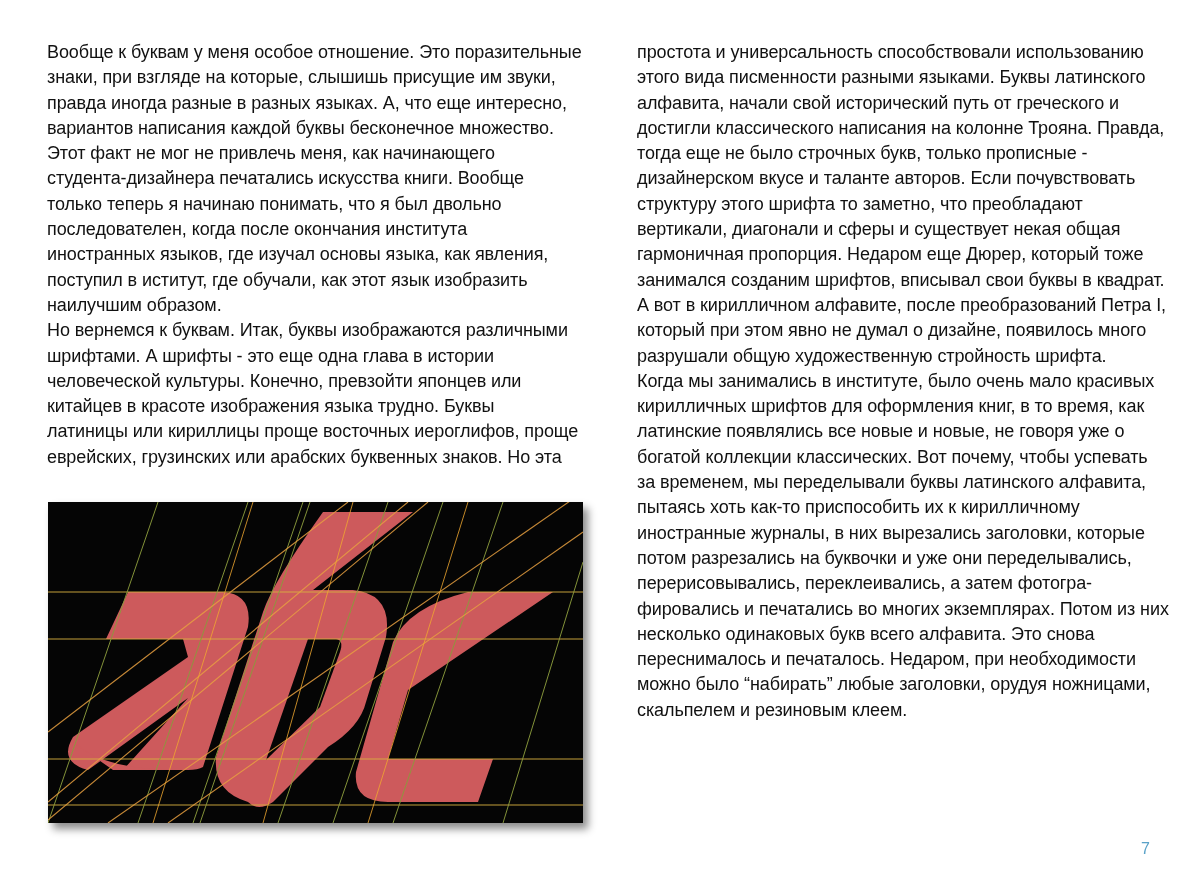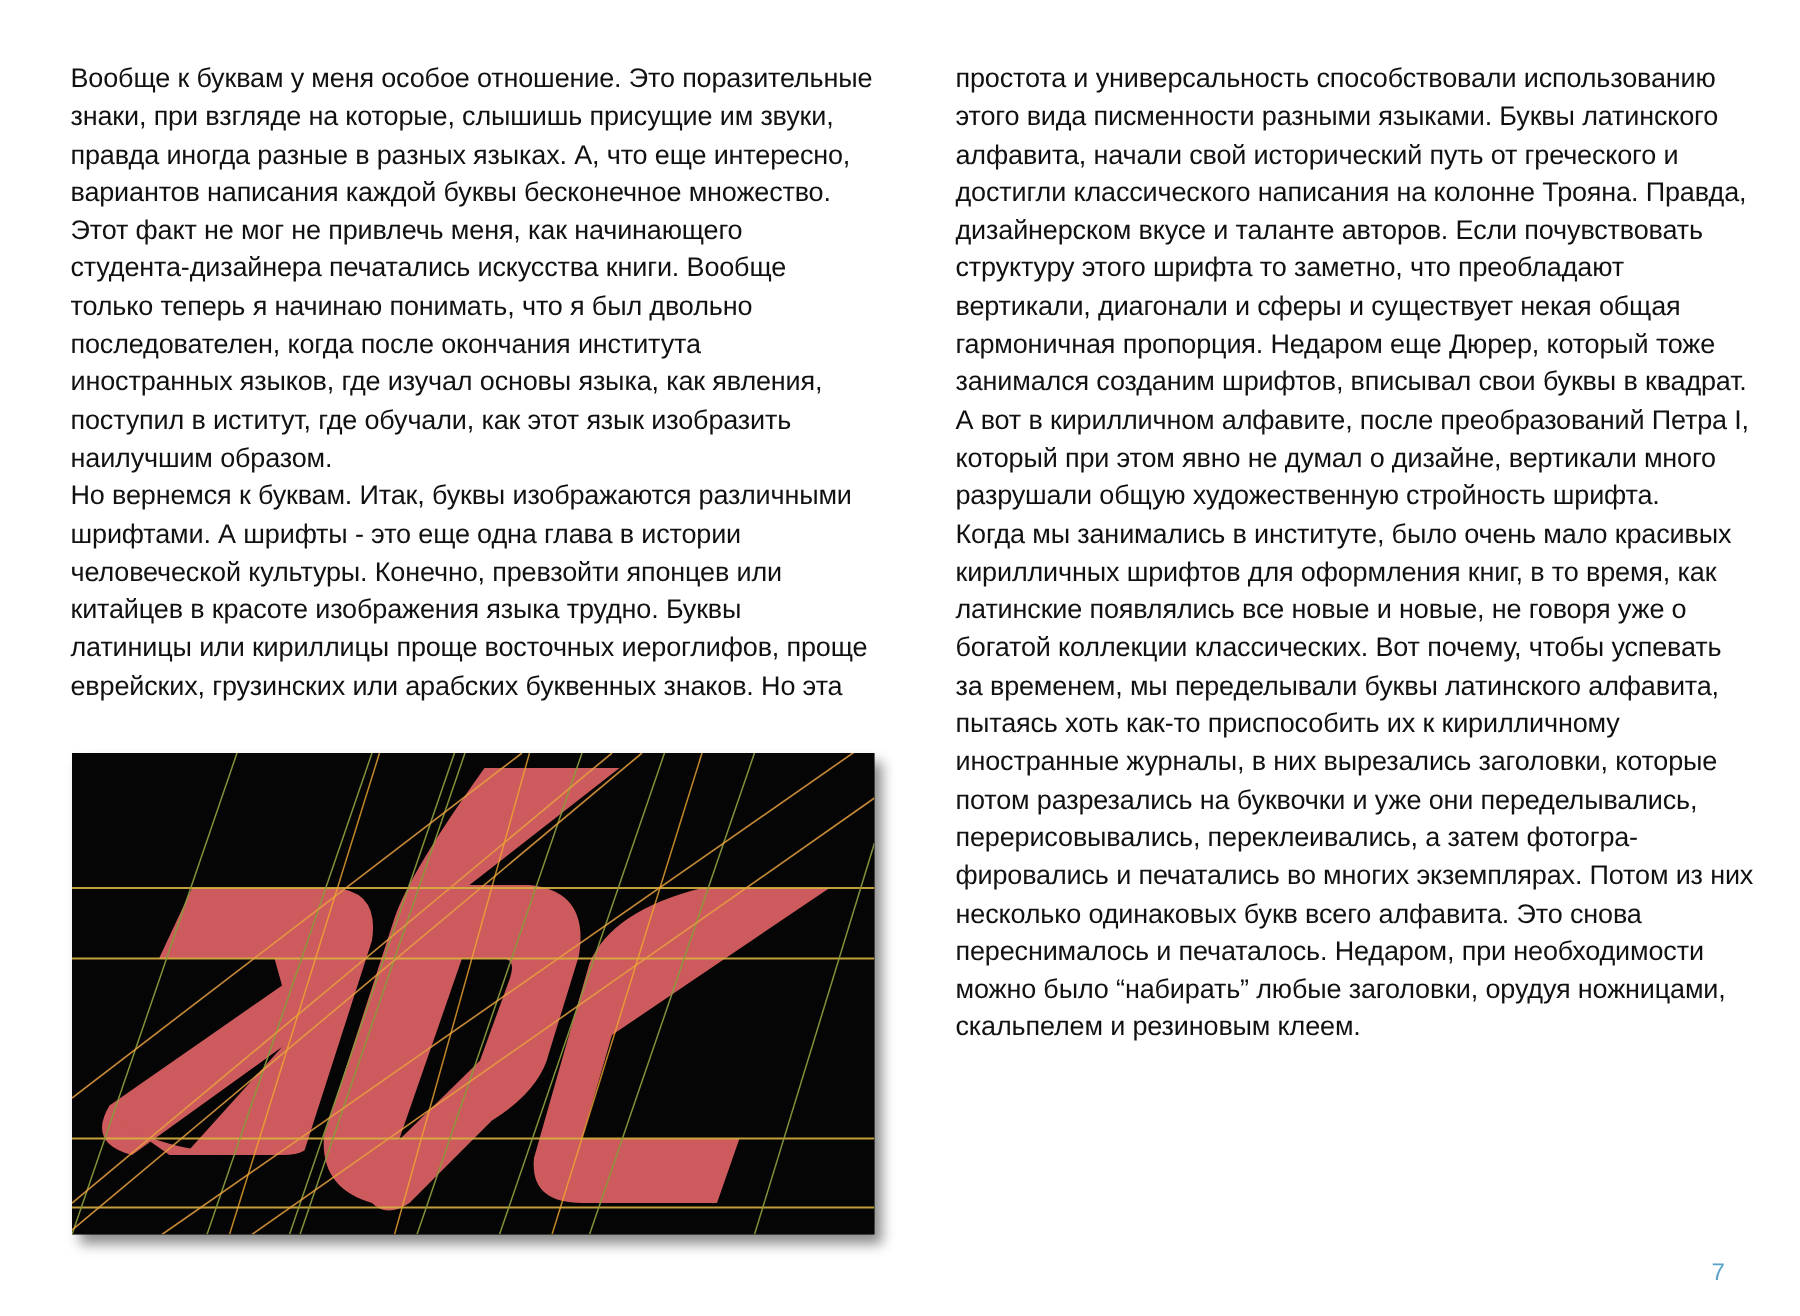--- a/index.html
+++ b/index.html
@@ -110,27 +110,28 @@
       <line x1="320" y1="321" x2="420" y2="0"></line>
     </g>
   </svg>
 </div>
 
 <div class="column col-right">
   <span class="line">простота и универсальность способствовали использованию</span>
   <span class="line">этого вида писменности разными языками. Буквы латинского</span>
   <span class="line">алфавита, начали свой исторический путь от греческого и</span>
   <span class="line">достигли классического написания на колонне Трояна. Правда,</span>
+  <span class="line">тогда еще не было строчных букв, только прописные -</span>
   <span class="line">дизайнерском вкусе и таланте авторов. Если почувствовать</span>
   <span class="line">структуру этого шрифта то заметно, что преобладают</span>
   <span class="line">вертикали, диагонали и сферы и существует некая общая</span>
   <span class="line">гармоничная пропорция. Недаром еще Дюрер, который тоже</span>
   <span class="line">занимался созданим шрифтов, вписывал свои буквы в квадрат.</span>
   <span class="line">А вот в кирилличном алфавите, после преобразований Петра I,</span>
-  <span class="line">который при этом явно не думал о дизайне, вертикали много</span>
+  <span class="line">который при этом явно не думал о дизайне, появилось много</span>
   <span class="line">разрушали общую художественную стройность шрифта.</span>
   <span class="line">Когда мы занимались в институте, было очень мало красивых</span>
   <span class="line">кирилличных шрифтов для оформления книг, в то время, как</span>
   <span class="line">латинские появлялись все новые и новые, не говоря уже о</span>
   <span class="line">богатой коллекции классических. Вот почему, чтобы успевать</span>
   <span class="line">за временем, мы переделывали буквы латинского алфавита,</span>
   <span class="line">пытаясь хоть как-то приспособить их к кирилличному</span>
   <span class="line">иностранные журналы, в них вырезались заголовки, которые</span>
   <span class="line">потом разрезались на буквочки и уже они переделывались,</span>
   <span class="line">перерисовывались, переклеивались, а затем фотогра-</span>

